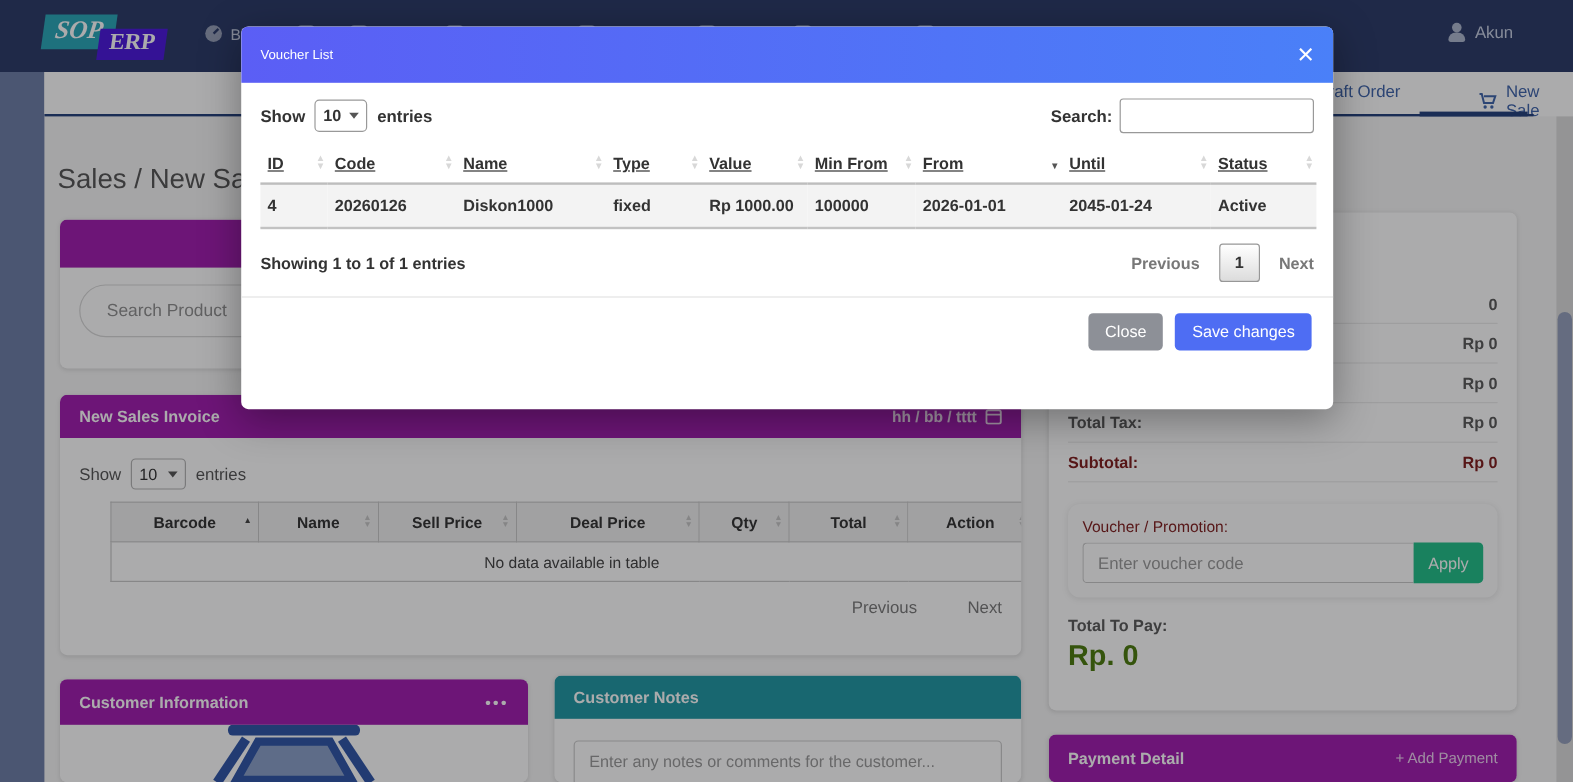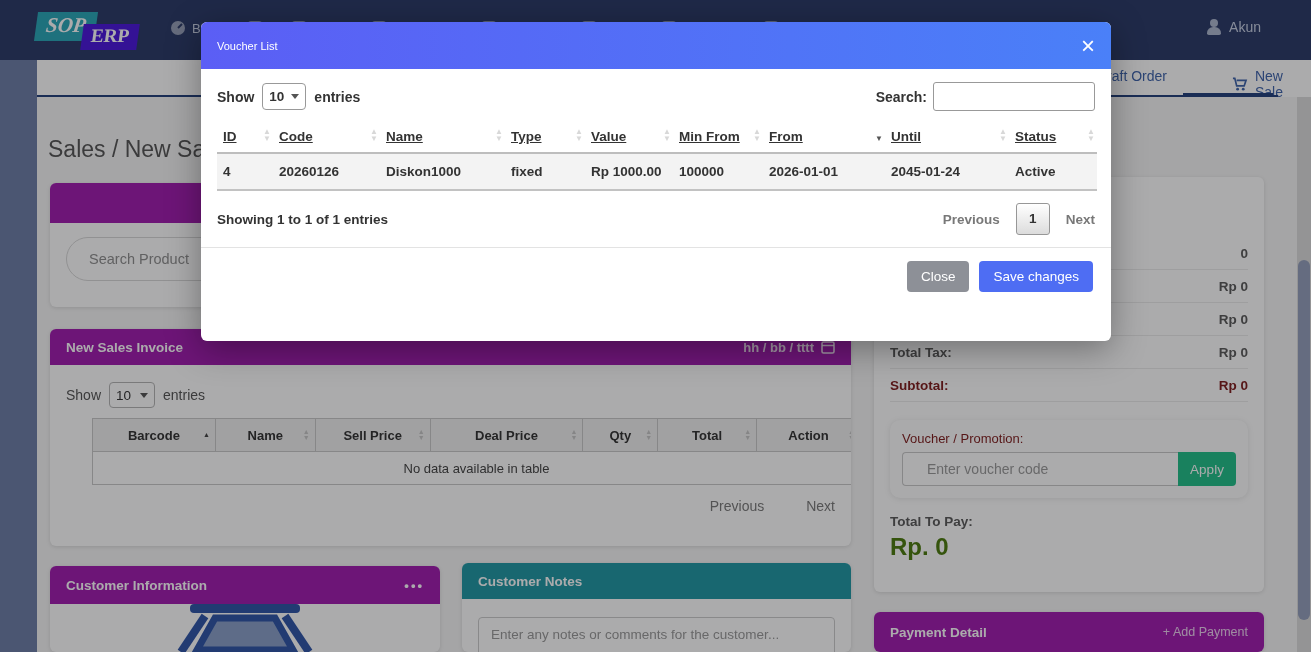--- a/index.html
+++ b/index.html
@@ -65,21 +65,21 @@
   .notes-area::placeholder { color:#999; }
 
   
   .summary-card { left:874px; top:177px; width:390px; height:415px; }
   .sum-rows { position:absolute; left:16px; right:16px; top:60px; }
   .sum-row { height:33px; display:flex; align-items:center; justify-content:space-between; border-bottom:1px solid #ececec; font-size:13.5px; font-weight:700; color:#5a5a5a; }
   .sum-row.strong { color:#7f1d1d; }
   .voucher-box { position:absolute; left:16px; top:243px; width:358px; height:78px; background:#fdfdfd; border-radius:10px; box-shadow:0 1px 6px rgba(0,0,0,.1); }
   .voucher-label { position:absolute; left:12px; top:11px; font-size:13px; font-weight:400; color:#7f1d1d; }
   .voucher-group { position:absolute; left:12px; right:12px; top:32px; height:34px; display:flex; }
-  .voucher-input { flex:1; border:1px solid #c9c9c9; border-right:none; border-radius:4px 0 0 4px; padding:0 24px; font-size:14px; color:#555; }
+  .voucher-input { flex:1; border:1px solid #c9c9c9; border-right:none; border-radius:4px 0 0 4px; padding:0 12px; font-size:14px; color:#555; }
   .voucher-input::placeholder { color:#9a9a9a; }
   .apply-btn { width:58px; background:#22bf89; color:#fff; border:none; border-radius:0 4px 4px 0; font-size:13.5px; font-family:inherit; }
   .ttp-label { position:absolute; left:16px; top:337px; font-size:13.5px; font-weight:700; color:#5a5a5a; }
   .ttp-value { position:absolute; left:16px; top:356px; font-size:24px; font-weight:700; color:#4d7c0f; }
 
   .payment-card { left:874px; top:612px; width:390px; height:40px; }
   .payment-card .card-head { height:40px; }
   .addpay { font-size:12.5px; font-weight:400; color:rgba(255,255,255,.8); }
 
   

